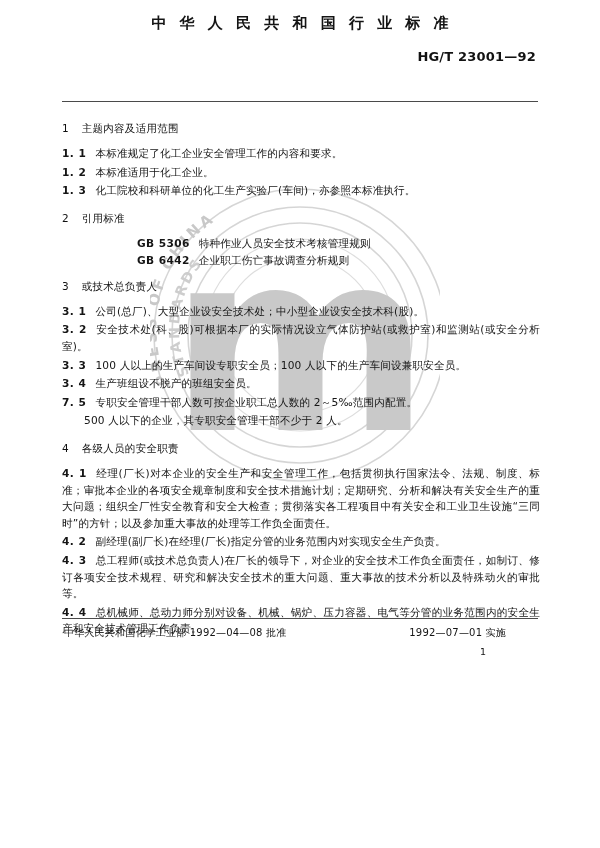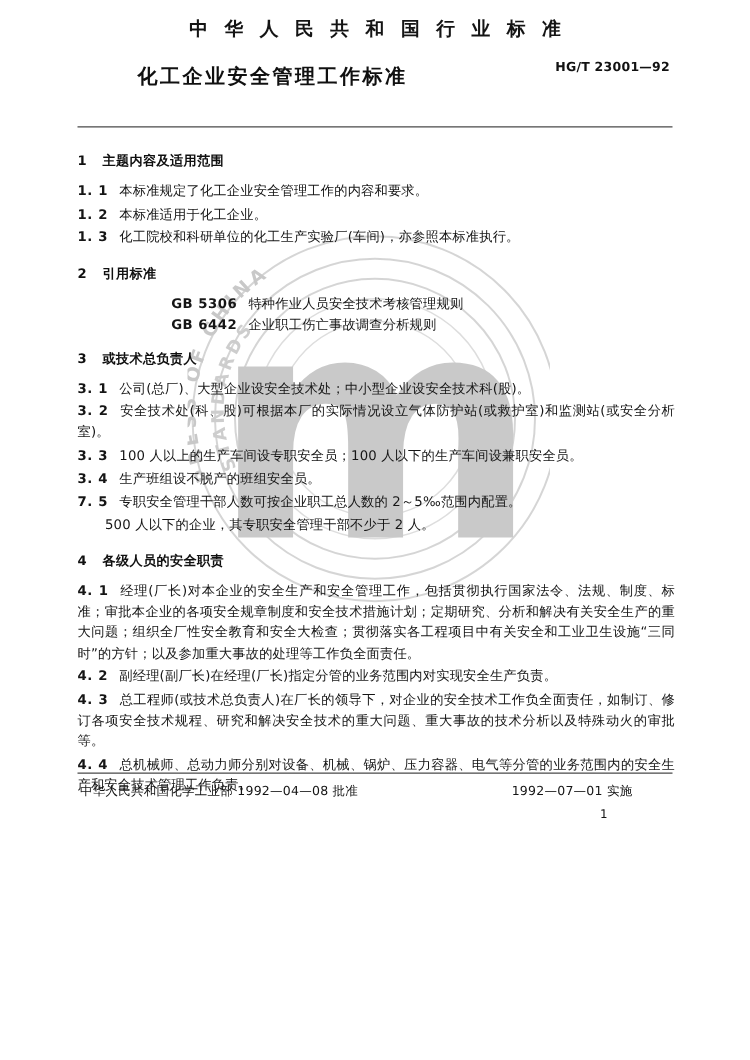--- a/index.html
+++ b/index.html
@@ -74,21 +74,21 @@
     top: 2px;
     font-size: 16px;
     font-weight: bold;
     letter-spacing: 2px;
     color: #101010;
   }
   .doc-number {
     position: absolute;
     right: 2px;
     top: 0px;
-    font-size: 10px;
+    font-size: 13px;
     font-weight: bold;
     letter-spacing: 0.2px;
     color: #121212;
     font-family: "DejaVu Sans", "Liberation Sans", sans-serif;
   }
   .rule-top {
     position: absolute;
     left: 62px;
     top: 101px;
     width: 476px;
@@ -98,21 +98,21 @@
 
   
   .body-area {
     position: absolute;
     left: 62px;
     top: 122px;
     width: 478px;
   }
   .sec-head {
     font-size: 10.5px;
-    font-weight: bold;
+    font-weight: normal;
     color: #101010;
     margin: 0 0 9px 0;
     letter-spacing: 0.3px;
   }
   .sec-head .num {
     display: inline-block;
     min-width: 16px;
     font-family: "DejaVu Sans", "Liberation Sans", sans-serif;
   }
   .clause {
@@ -227,21 +227,20 @@
         <textPath href="#arcInner" startOffset="6%">STANDARDS</textPath>
       </text>
     </svg>
   </div>
 
   <div class="content">
 
     <div class="masthead">
       <div class="masthead-line1">中 华 人 民 共 和 国 行 业 标 准</div>
       <div class="masthead-row2">
-        <div class="doc-title">化工企业安全管理工作标准</div>
         <div class="doc-number">HG/T 23001—92</div>
       </div>
     </div>
     <div class="rule-top"></div>
 
     <div class="body-area">
 
       <div class="sec-head">
         <span class="num">1</span>
         <span>主题内容及适用范围</span>

